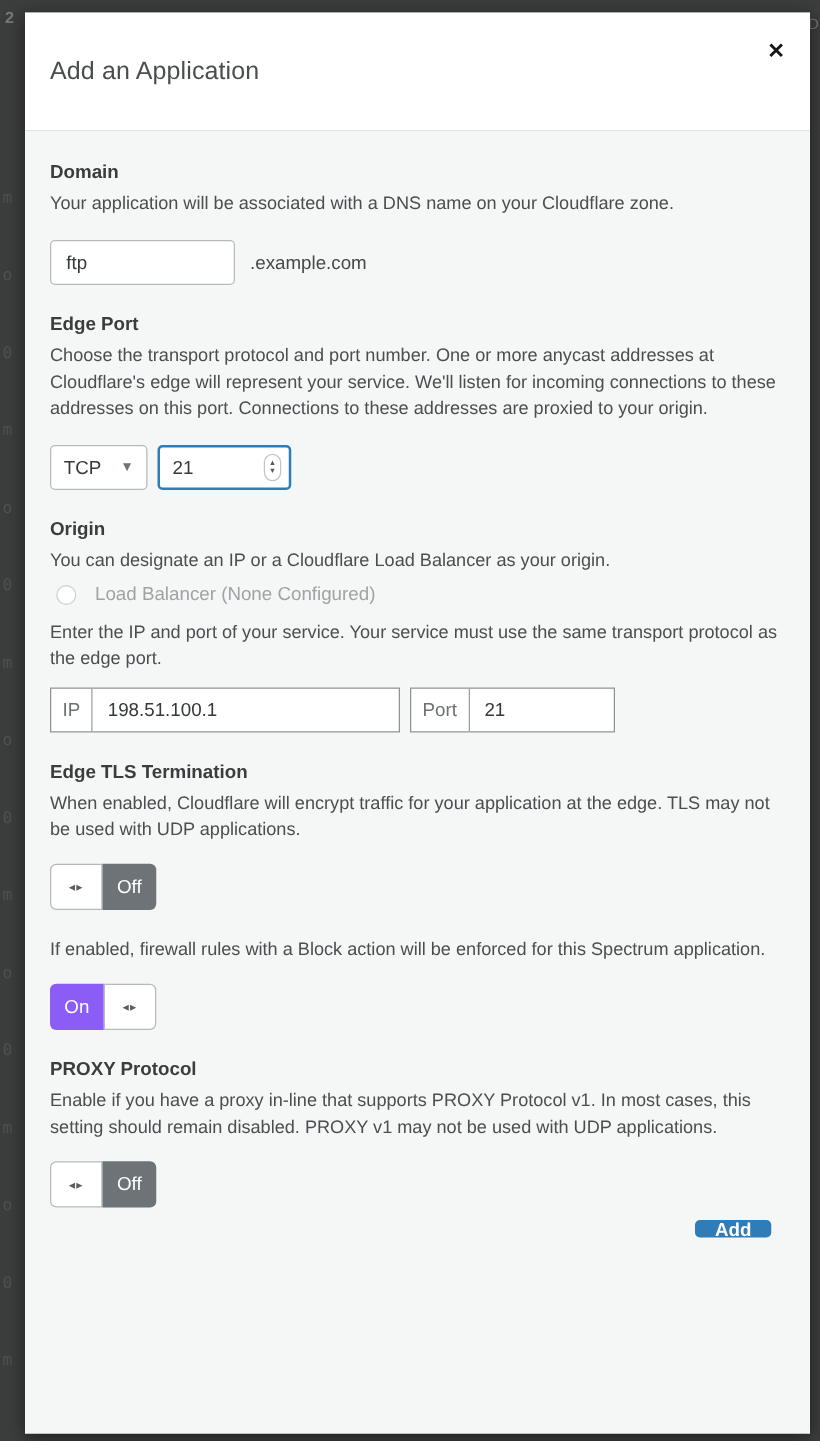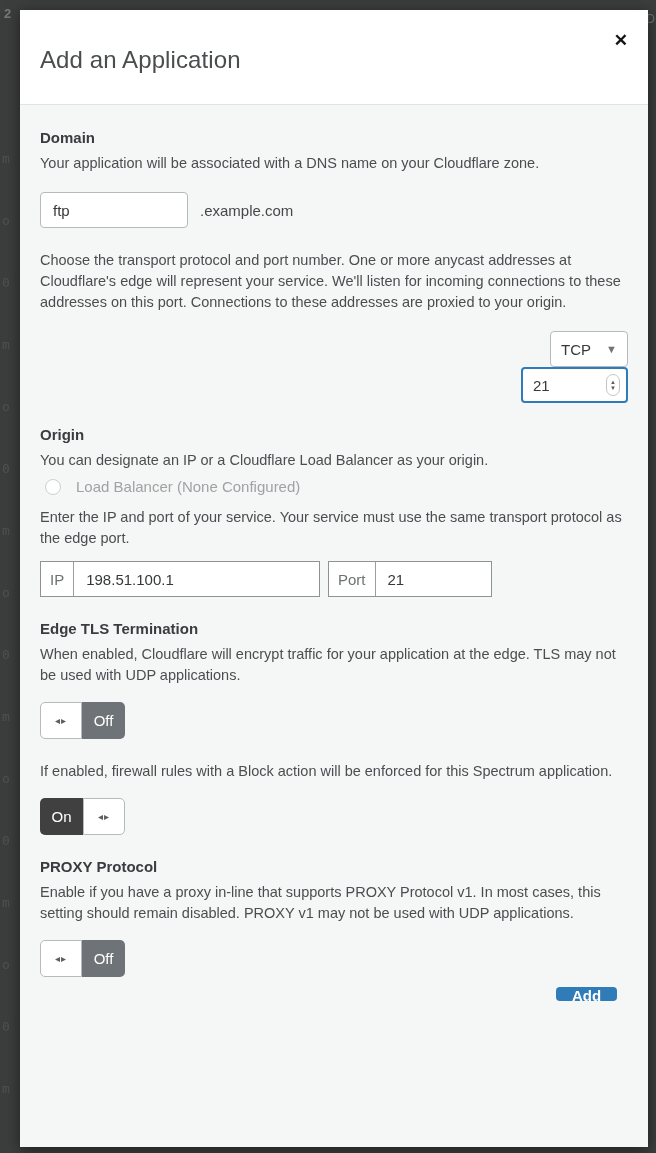--- a/index.html
+++ b/index.html
@@ -30,21 +30,21 @@
     display: flex; flex-direction: column;
     overflow: hidden;
   }
   .modal-header {
     background: #ffffff;
     height: 95px; flex: 0 0 95px;
     padding: 36px 20px 0;
     position: relative;
     border-bottom: 1px solid #e2e3e3;
   }
-  .modal-title { font-size: 24px; font-weight: 400; color: #4a4d4e; letter-spacing: 0.1px; }
+  .modal-title { font-size: 20px; font-weight: 400; color: #4a4d4e; letter-spacing: 0.1px; }
   .close-btn {
     position: absolute; top: 22px; right: 20px;
     font-size: 17px; font-weight: bold; color: #141414;
     line-height: 1; cursor: pointer; background: none; border: none;
     font-family: "Liberation Sans", sans-serif;
   }
   .modal-body { flex: 1; padding: 23px 20px 0; }
 
   
   .sec { margin-top: 22px; }
@@ -56,21 +56,21 @@
   .domain-row { display: flex; align-items: center; margin-top: 18px; }
   .text-input {
     height: 36px; border: 1px solid #b6babb; border-radius: 4px;
     background: #fff; font-size: 15px; color: #36393a; padding: 0 12px;
     font-family: "Liberation Sans", sans-serif; outline: none;
   }
   .domain-input { width: 148px; }
   .domain-suffix { margin-left: 12px; font-size: 15px; color: #45484a; }
 
   
-  .port-row { display: flex; align-items: flex-end; margin-top: 18px; flex-direction: column; }
+  .port-row { display: flex; align-items: flex-start; margin-top: 18px; }
   .select-box {
     width: 78px; height: 36px; background: #fff;
     border: 1px solid #b6babb; border-radius: 4px;
     display: flex; align-items: center; justify-content: space-between;
     padding: 0 10px; cursor: pointer;
   }
   .select-value { font-size: 15px; color: #36393a; }
   .select-caret { font-size: 11px; color: #6f7476; }
   .num-wrap { position: relative; margin-left: 8px; }
   .num-input {
@@ -129,21 +129,21 @@
     width: 42px; background: #fff; border: 1px solid #b7babc;
     display: flex; align-items: center; justify-content: center;
     color: #5a5e60; font-size: 10px; letter-spacing: 1px;
   }
   .t-label {
     width: 43px; display: flex; align-items: center; justify-content: center;
     color: #fff; font-size: 15px;
   }
   .toggle.off .t-knob { border-radius: 5px 0 0 5px; }
   .toggle.off .t-label { background: #6e7377; border-radius: 0 5px 5px 0; }
-  .toggle.on .t-label { background: #404040; border-radius: 5px 0 0 5px; text-align: center; }
+  .toggle.on .t-label { background: #8b5cf6; border-radius: 5px 0 0 5px; text-align: center; }
   .toggle.on .t-knob { border-radius: 0 5px 5px 0; }
 
   
   .footer-row { display: flex; justify-content: flex-end; padding-right: 11px; margin-top: 10px; }
   .add-btn {
     width: 61px; height: 14px; background: #2f7cb8; color: #fff;
     border: none; border-radius: 4px; font-size: 15px; font-weight: bold;
     font-family: "Liberation Sans", sans-serif; cursor: pointer;
   }
 </style>
@@ -181,20 +181,21 @@
     <div class="sec">
       <div class="sec-h">Domain</div>
       <p class="sec-p">Your application will be associated with a DNS name on your Cloudflare zone.</p>
       <div class="domain-row">
         <input class="text-input domain-input" type="text" value="ftp" style="">
         <span class="domain-suffix">.example.com</span>
       </div>
     </div>
 
     <div class="sec">
+      <div class="sec-h">Edge Port</div>
       <p class="sec-p">Choose the transport protocol and port number. One or more anycast addresses at Cloudflare's edge will represent your service. We'll listen for incoming connections to these addresses on this port. Connections to these addresses are proxied to your origin.</p>
       <div class="port-row">
         <div class="select-box">
           <span class="select-value">TCP</span>
           <span class="select-caret">▼</span>
         </div>
         <div class="num-wrap">
           <input class="num-input" type="text" value="21" style="">
           <span class="stepper">
               <span>▲</span>

